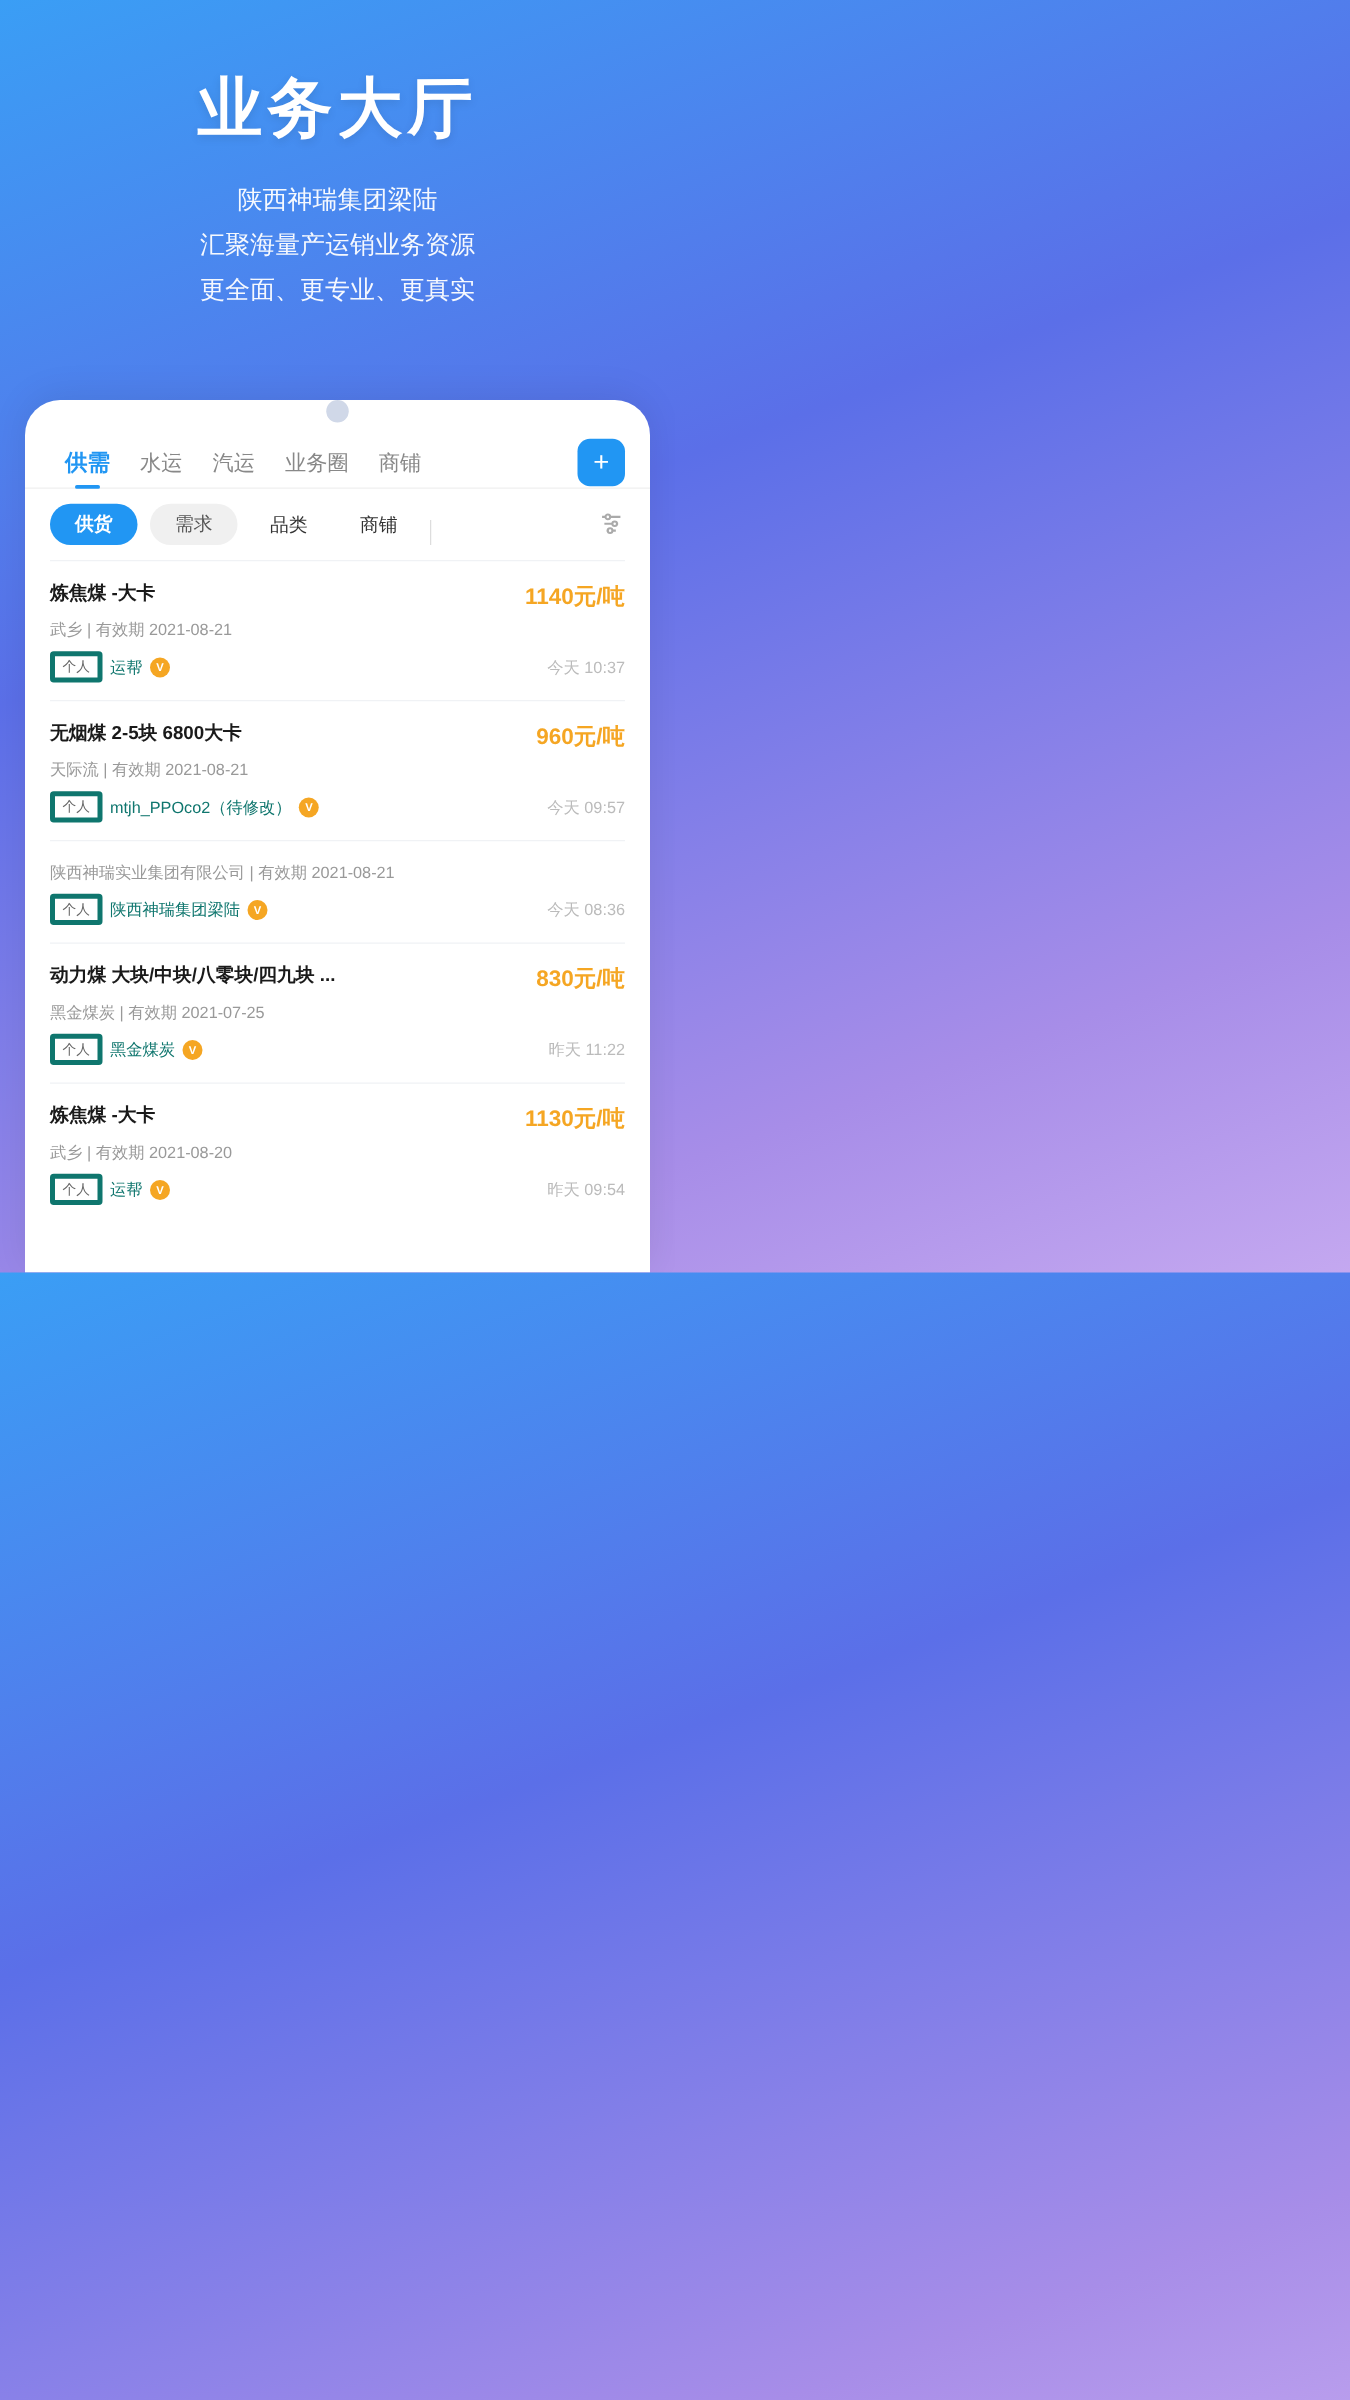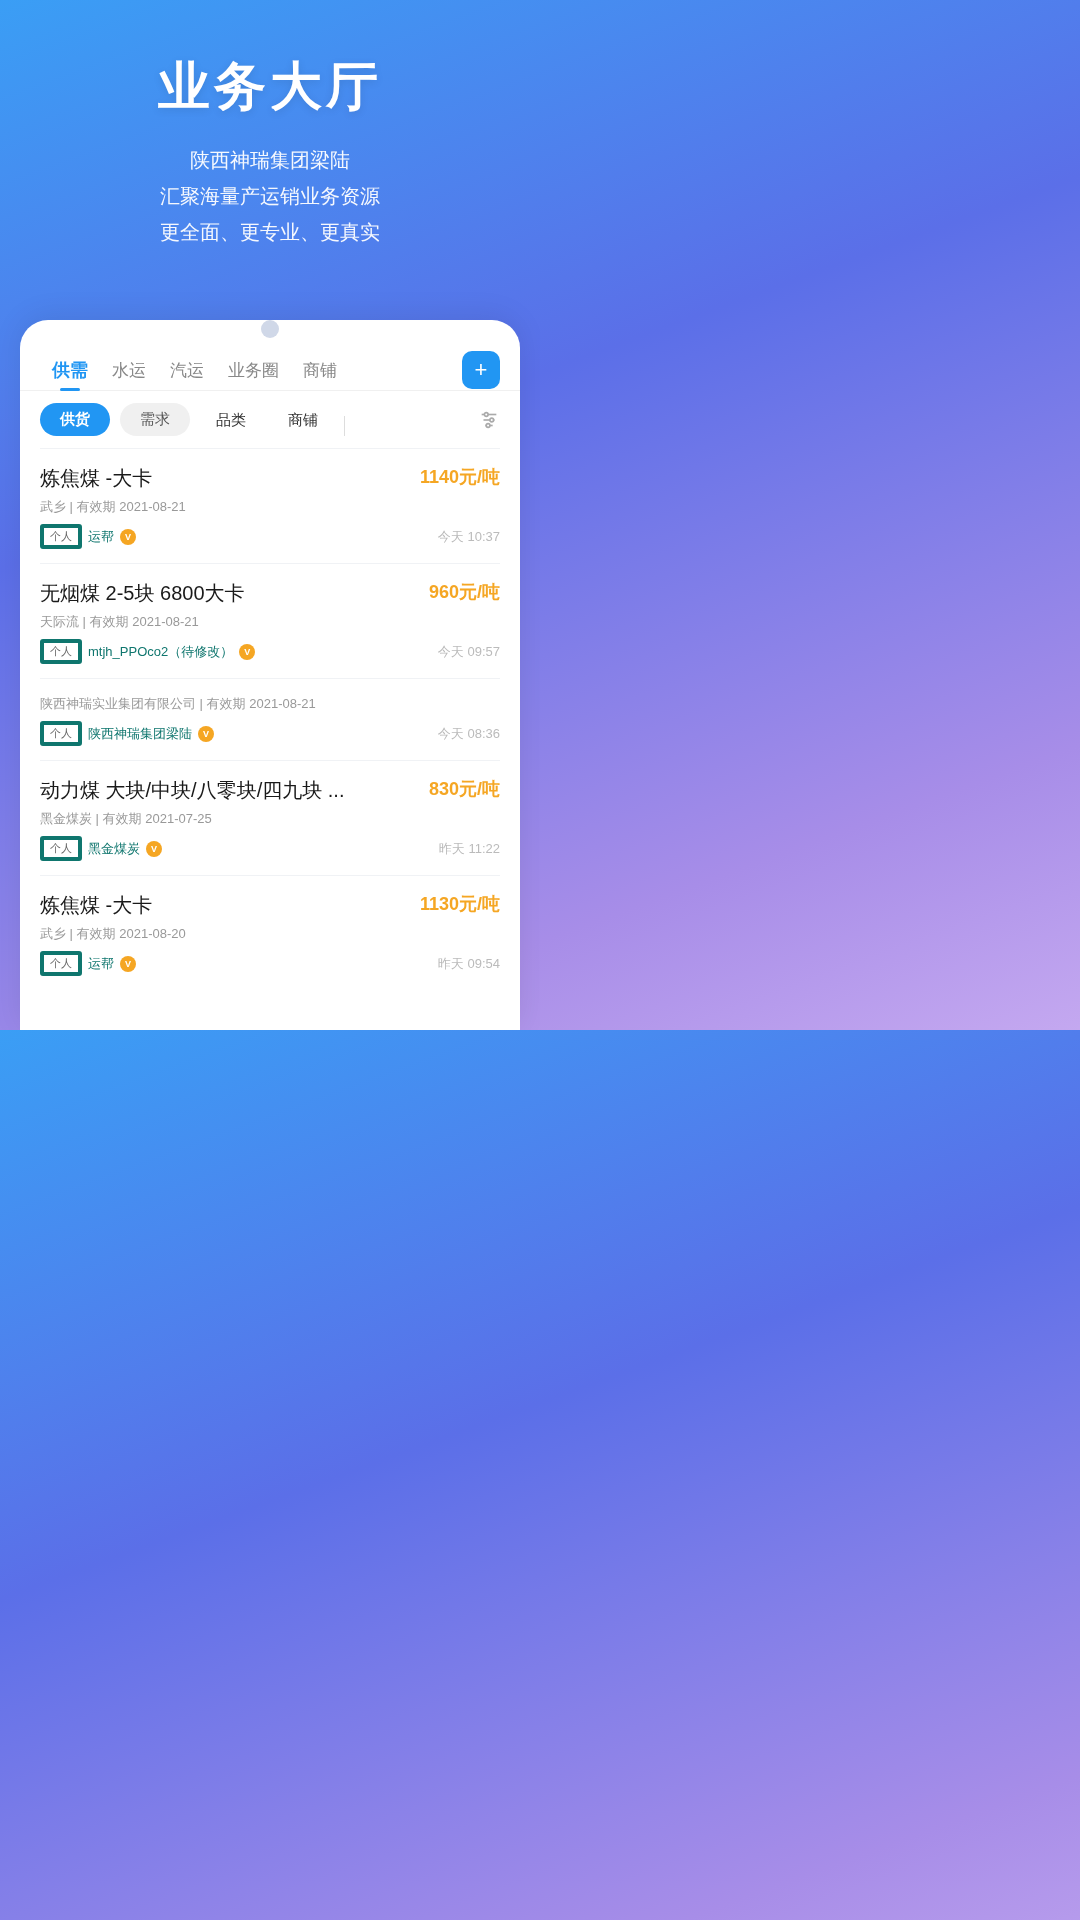--- a/index.html
+++ b/index.html
@@ -145,22 +145,22 @@
       padding: 16px 20px 14px;
       cursor: pointer;
     }
     .list-item-header {
       display: flex;
       justify-content: space-between;
       align-items: flex-start;
       margin-bottom: 6px;
     }
     .item-title {
-      font-size: 20px;
-      font-weight: 400;
+      font-size: 15px;
+      font-weight: 700;
       color: #1a1a1a;
     }
     .item-price {
       font-size: 18px;
       font-weight: 700;
       color: #f5a623;
       white-space: nowrap;
       margin-left: 10px;
     }
     .item-meta {

